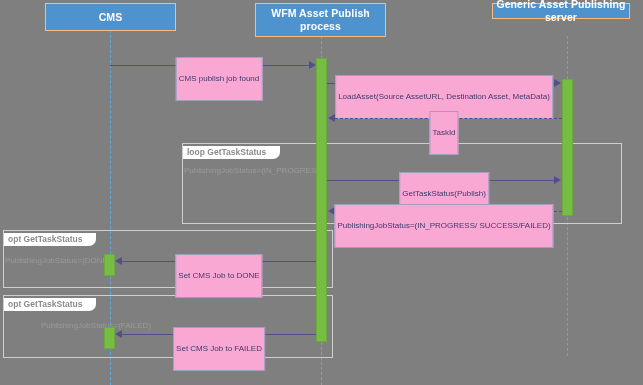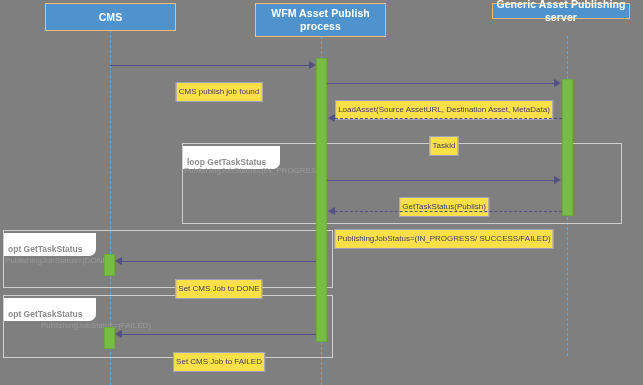--- a/index.html
+++ b/index.html
@@ -73,46 +73,45 @@
     border-bottom: 4px solid transparent;
     border-right: 7px solid #534f87;
   }
   .arrowhead.open-left {
     border-top: 4px solid transparent;
     border-bottom: 4px solid transparent;
     border-right: 7px solid #534f87;
   }
   .msg-label {
     position: absolute;
-    background: #fde047;
+    background: #f9a8d4;
     border: 1px solid #9f9fc4;
     color: #3d3a6b;
     font-size: 8px;
     line-height: 10px;
-    padding: 4px 2px;
+    padding: 16px 2px;
     white-space: nowrap;
     transform: translateX(-50%);
-    margin-top: 25px;
   }
 
   
   .fragment {
     position: absolute;
     box-sizing: border-box;
     border: 1px solid #cfcfcf;
     background: transparent;
   }
   .fragment-tag {
     position: absolute;
     background: #ffffff;
     color: #8c8c8c;
     font-size: 8.5px;
     font-weight: bold;
     line-height: 12px;
-    padding: 10px 14px 1px 4px;
+    padding: 0 14px 1px 4px;
     white-space: nowrap;
     border-bottom-right-radius: 7px;
   }
   .fragment-guard {
     position: absolute;
     color: #9a9a9a;
     font-size: 8px;
     line-height: 10px;
     white-space: nowrap;
   }

